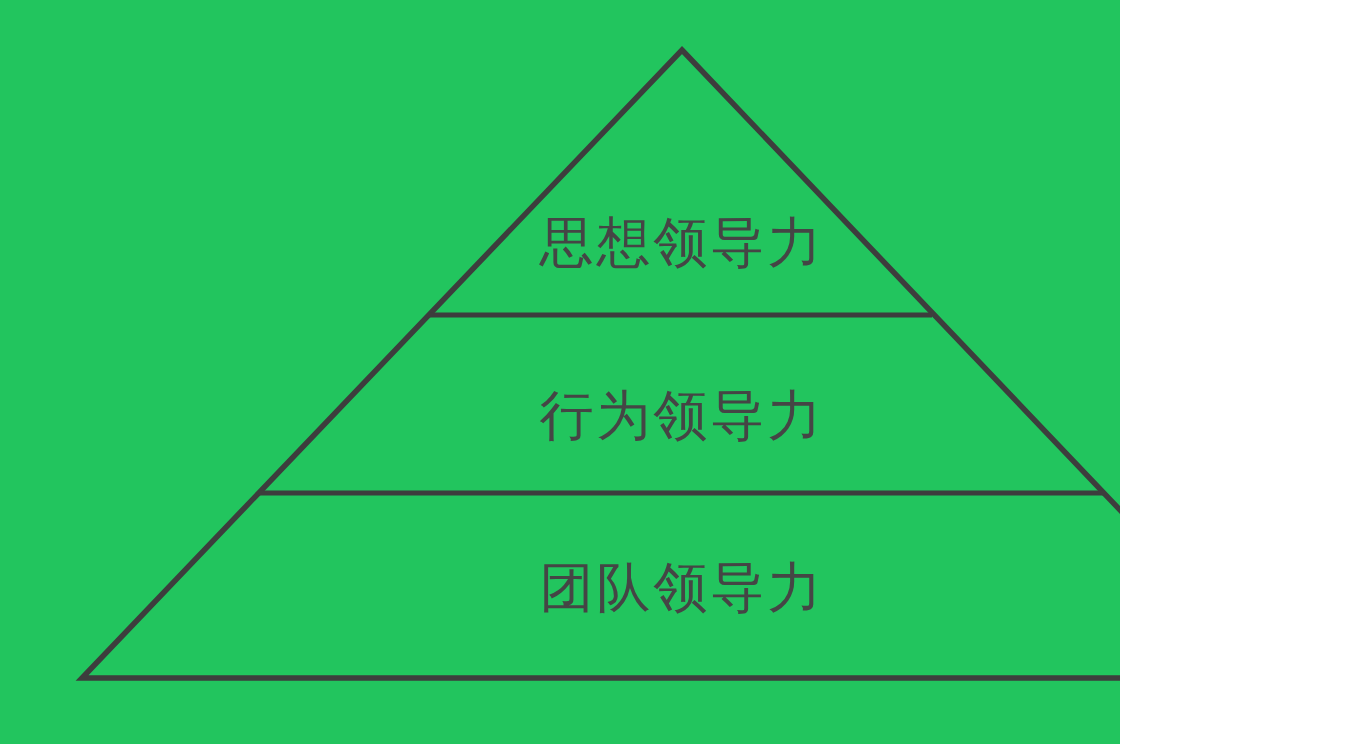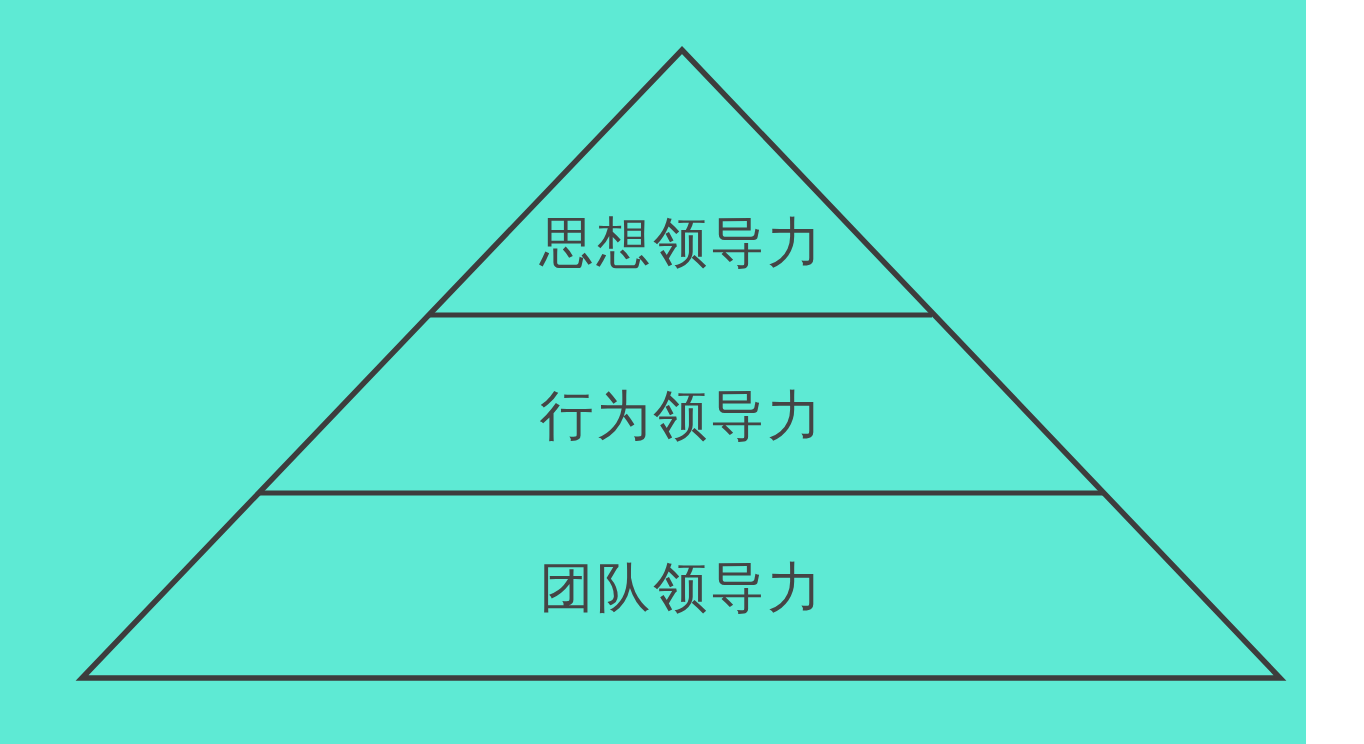--- a/index.html
+++ b/index.html
@@ -2,23 +2,23 @@
 <html><head>
 <meta charset="utf-8">
 <style>
   html, body {
     margin: 0;
     padding: 0;
     background: #ffffff;
   }
   .canvas {
     position: relative;
-    width: 1306px;
+    width: 1120px;
     height: 744px;
-    background: #5eead4;
+    background: #22c55e;
     overflow: hidden;
     font-family: "DejaVu Sans", sans-serif;
   }
   .canvas svg {
     display: block;
     width: 1364px;
     height: 744px;
   }
   .level-label {
     font-family: "DejaVu Sans", sans-serif;

